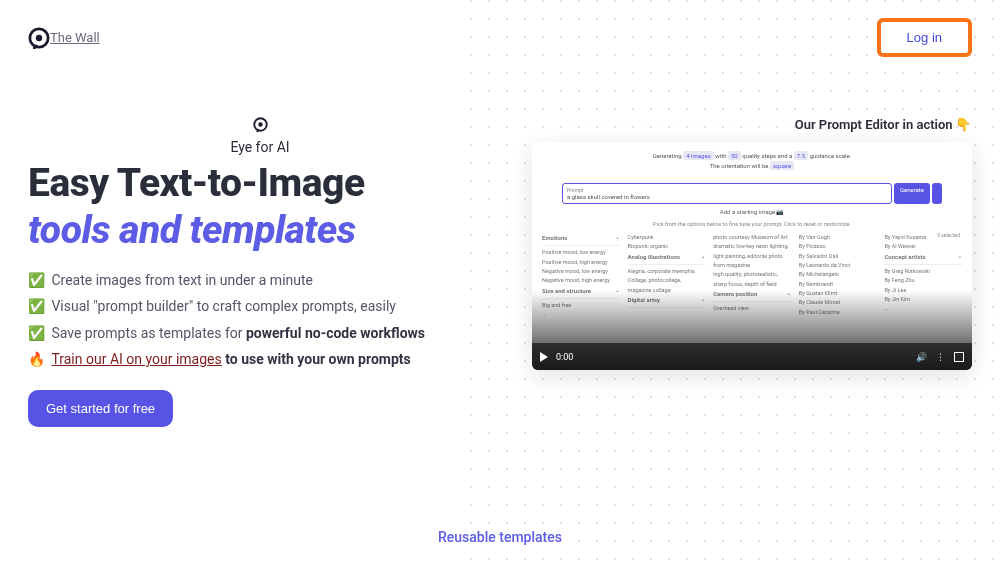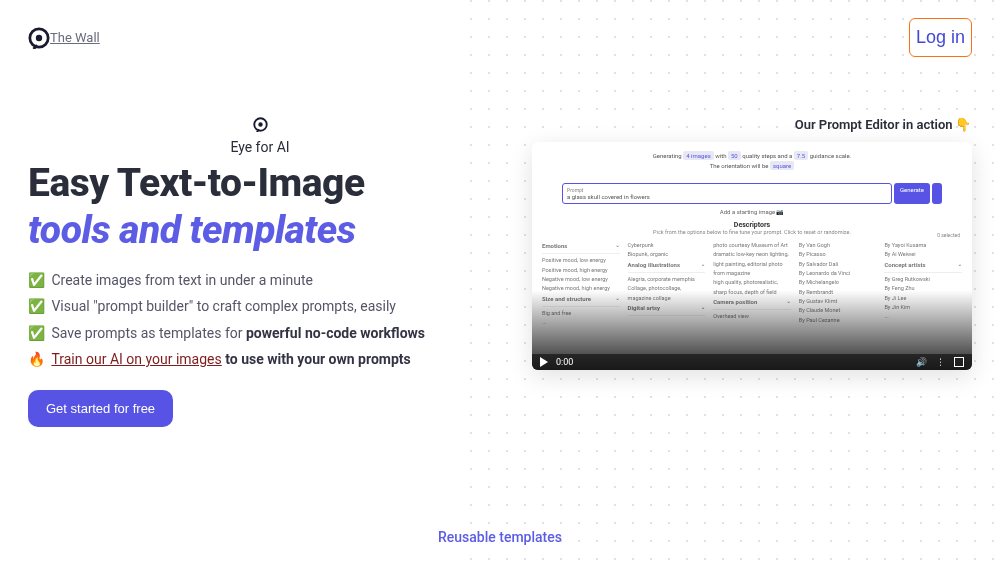--- a/index.html
+++ b/index.html
@@ -34,26 +34,26 @@
     }
     .header-left { display: flex; align-items: center; }
     .logo-icon {
       width: 22px; height: 22px;
     }
     .nav-link {
       font-size: 13px;
       color: #6b6b80;
     }
     .login-btn {
-      font-size: 18px;
+      font-size: 13px;
       color: #4448d8;
       background: #fff;
-      border: 1px solid #f97316;
+      border: 4px solid #f97316;
       border-radius: 6px;
-      padding: 8px 6px;
+      padding: 8px 26px;
       cursor: pointer;
     }
     
     .main {
       display: flex;
       padding: 50px 28px 0 28px;
       position: relative;
       z-index: 2;
     }
     .left-col { width: 480px; }
@@ -166,21 +166,21 @@
     .fade {
       position: absolute;
       left: 0; right: 0; bottom: 0;
       height: 80px;
       background: linear-gradient(transparent, rgba(0,0,0,0.85));
       pointer-events: none;
     }
     .video-bar {
       position: absolute;
       left: 0; right: 0; bottom: 0;
-      height: 16px;
+      height: 27px;
       background: rgba(20,20,20,0.7);
       display: flex;
       align-items: center;
       padding: 0 8px;
       gap: 8px;
       color: #fff;
       font-size: 9px;
     }
     .play-icon { width: 0; height: 0; border-left: 8px solid #fff; border-top: 5px solid transparent; border-bottom: 5px solid transparent; }
     .video-right-icons { margin-left: auto; display: flex; gap: 8px; align-items: center; }
@@ -272,21 +272,20 @@
       </div>
       <div class="prompt-row">
         <div class="prompt-input">
           <span class="prompt-label">Prompt</span>
           <span>a glass skull covered in flowers</span>
         </div>
         <div class="gen-btn">Generate</div>
         <div class="dd-btn"></div>
       </div>
       <div class="add-img-line">Add a starting image 📷</div>
-      <div class="desc-head">Descriptors</div>
       <div class="desc-sub">Pick from the options below to fine tune your prompt. Click to reset or randomize.</div>
       <div class="sel-count">0 selected</div>
       <div class="desc-cols" id="desc-cols">
           <div class="desc-col">
             <div class="col-head">Emotions<span class="car">⌄</span></div>
             <div>Positive mood, low energy</div>
             <div>Positive mood, high energy</div>
             <div>Negative mood, low energy</div>
             <div>Negative mood, high energy</div>
             <div class="col-head">Size and structure<span class="car">⌄</span></div>

